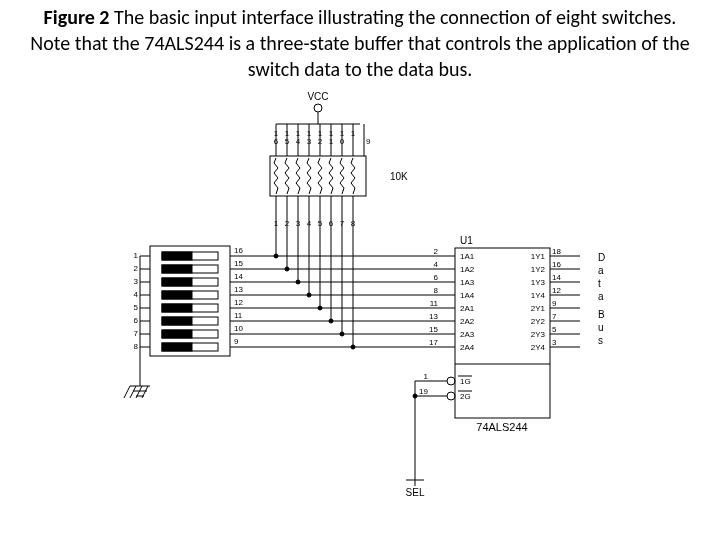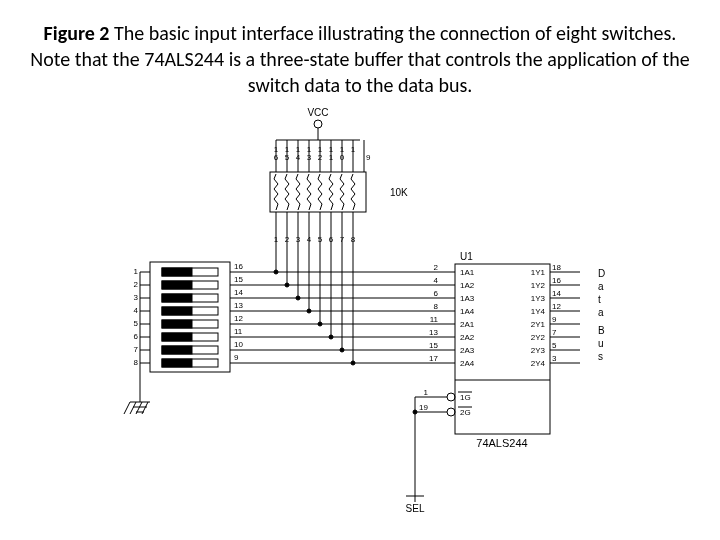--- a/index.html
+++ b/index.html
@@ -8,21 +8,21 @@
     width: 720px;
     height: 540px;
     font-family: Calibri, Arial, sans-serif;
     background: #fff;
     position: relative;
   }
   .caption {
     text-align: center;
     font-size: 20px;
     line-height: 1.3;
-    padding: 20px 28px 4px 28px;
+    padding: 4px 28px 4px 28px;
   }
   .caption .figlabel { font-weight: 700; }
   svg { display: block; margin: 0 auto; }
   text { font-family: Arial, sans-serif; font-size: 9px; fill: #000; }
   .pin  { font-size: 8px; }
   .lbl  { font-size: 10px; }
   .big  { font-size: 11px; }
   line, polyline, rect, circle, path { stroke:#000; stroke-width:1; fill:none; }
   .filled { fill:#000; }
 </style>

